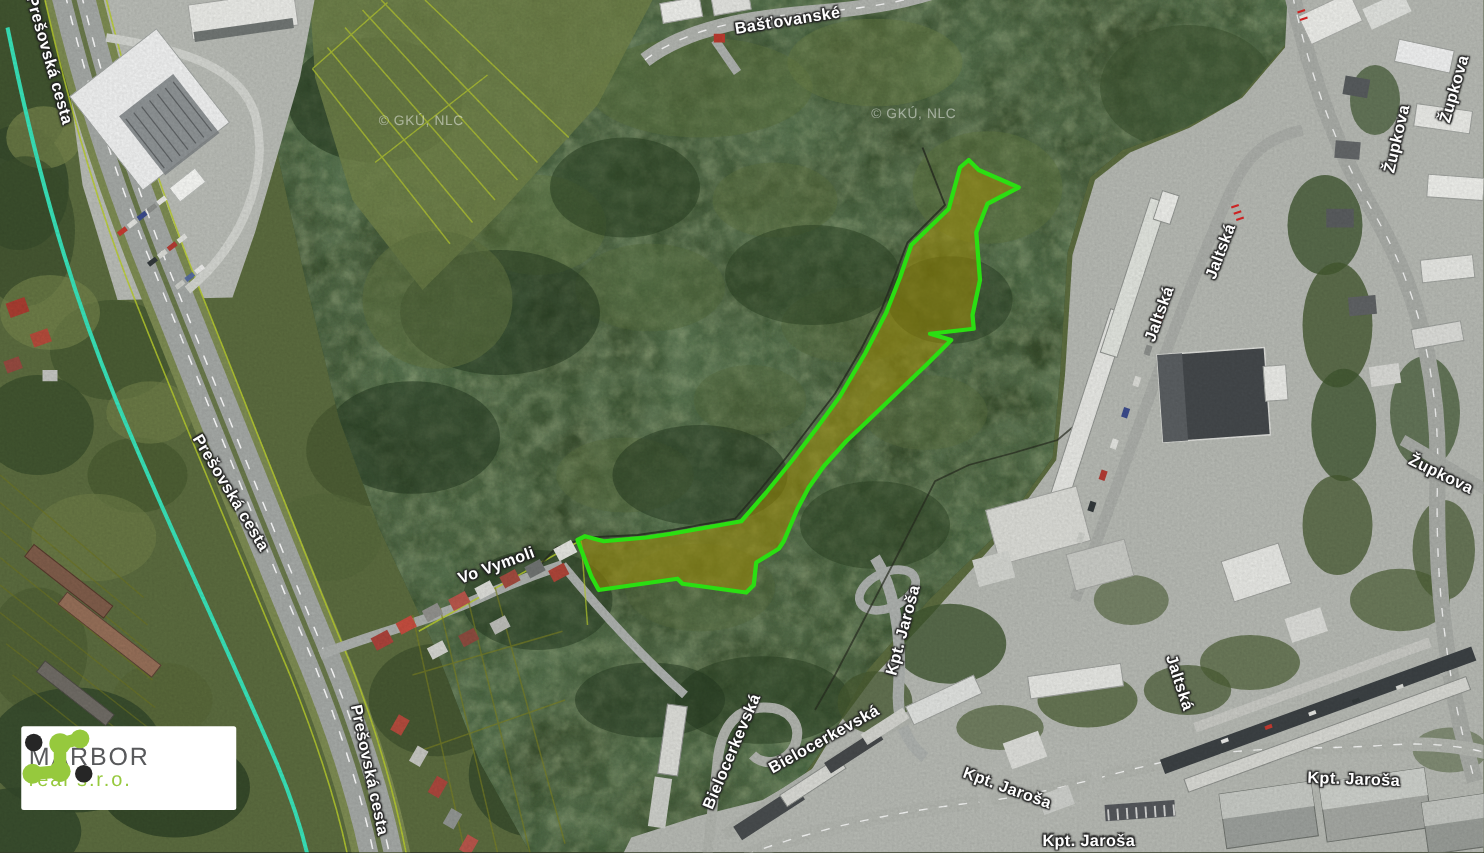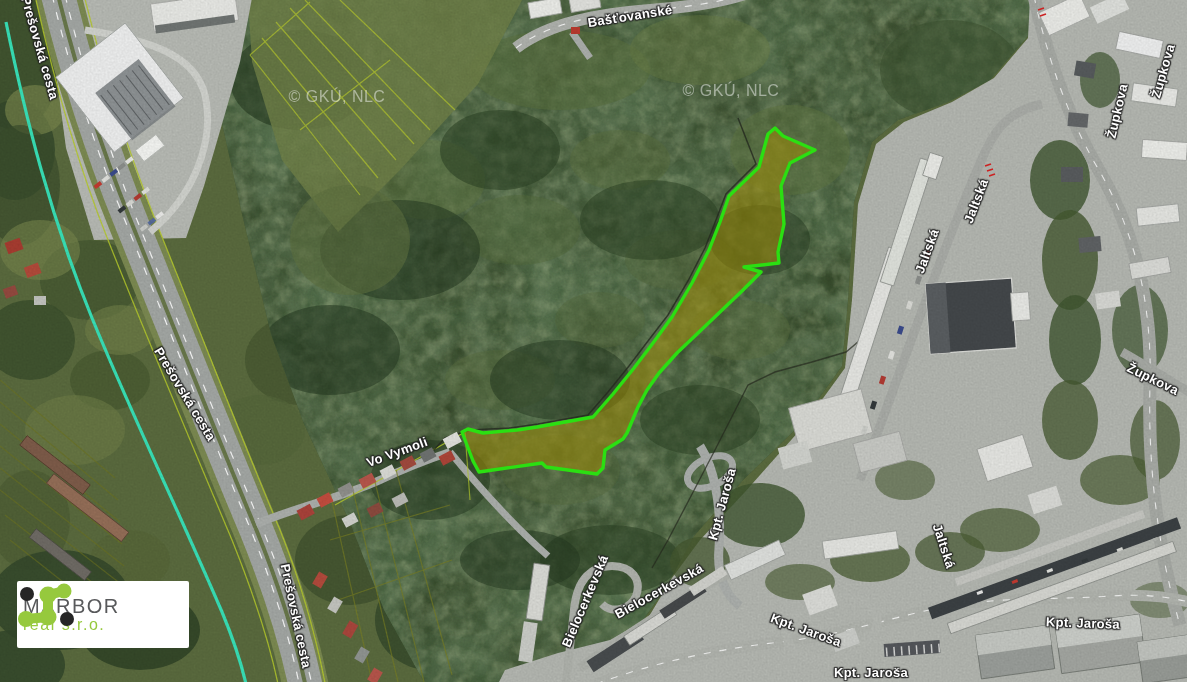--- a/index.html
+++ b/index.html
@@ -5,21 +5,21 @@
   html,body{margin:0;padding:0;background:#222;}
   .stage{position:relative;width:1187px;height:682px;overflow:hidden;
          font-family:"Liberation Sans",sans-serif;background:#5a6a3e;}
   .stage svg{position:absolute;left:0;top:0;}
   .labels-layer{position:absolute;left:0;top:0;width:100%;height:100%;pointer-events:none;}
   .lbl{position:absolute;white-space:nowrap;color:#fff;font-size:13px;font-weight:700;
        letter-spacing:.3px;
        text-shadow:0 0 2px rgba(35,35,35,.95),0 0 2px rgba(35,35,35,.95),
                    1px 1px 1px rgba(35,35,35,.9),-1px -1px 1px rgba(35,35,35,.9),
                    1px -1px 1px rgba(35,35,35,.85),-1px 1px 1px rgba(35,35,35,.85);}
-  .wm{position:absolute;color:rgba(255,255,255,.48);font-size:16px;letter-spacing:.5px;
+  .wm{position:absolute;color:rgba(255,255,255,.48);font-size:11px;letter-spacing:.5px;
       white-space:nowrap;transform:translate(-50%,-50%);}
   .wm1{left:337px;top:97px;} .wm2{left:731px;top:91px;}
   .logo-card{position:absolute;left:17px;top:581px;width:172px;height:67px;background:#fff;
              border-radius:2px;display:flex;align-items:center;gap:8px;padding:0 6px;box-sizing:border-box;}
   .logo-text{display:flex;flex-direction:column;line-height:1.05;}
   .logo-title{color:#58595b;font-size:20px;letter-spacing:1.5px;}
   .logo-sub{color:#96c93d;font-size:16px;letter-spacing:1.5px;}
 </style>
 </head>
 <body>

